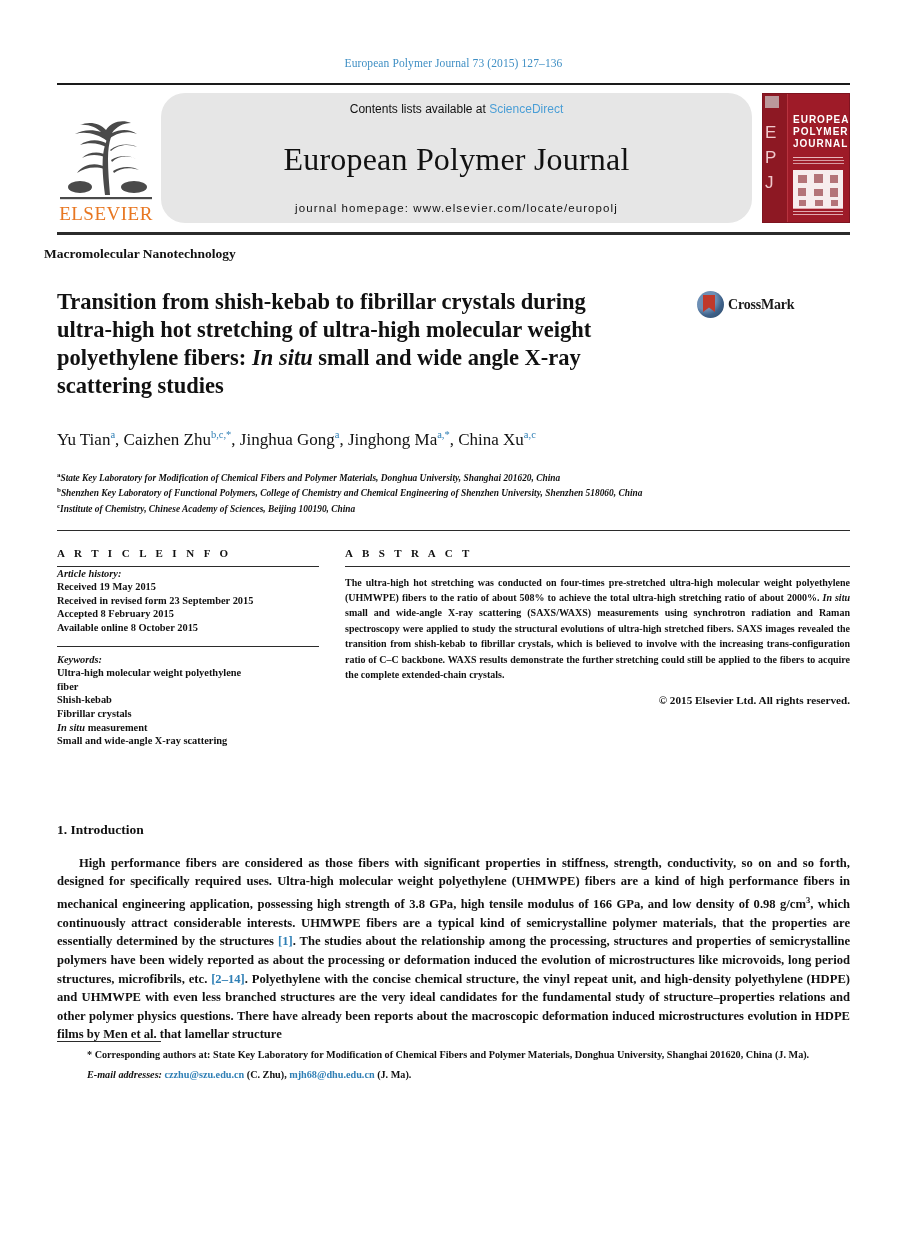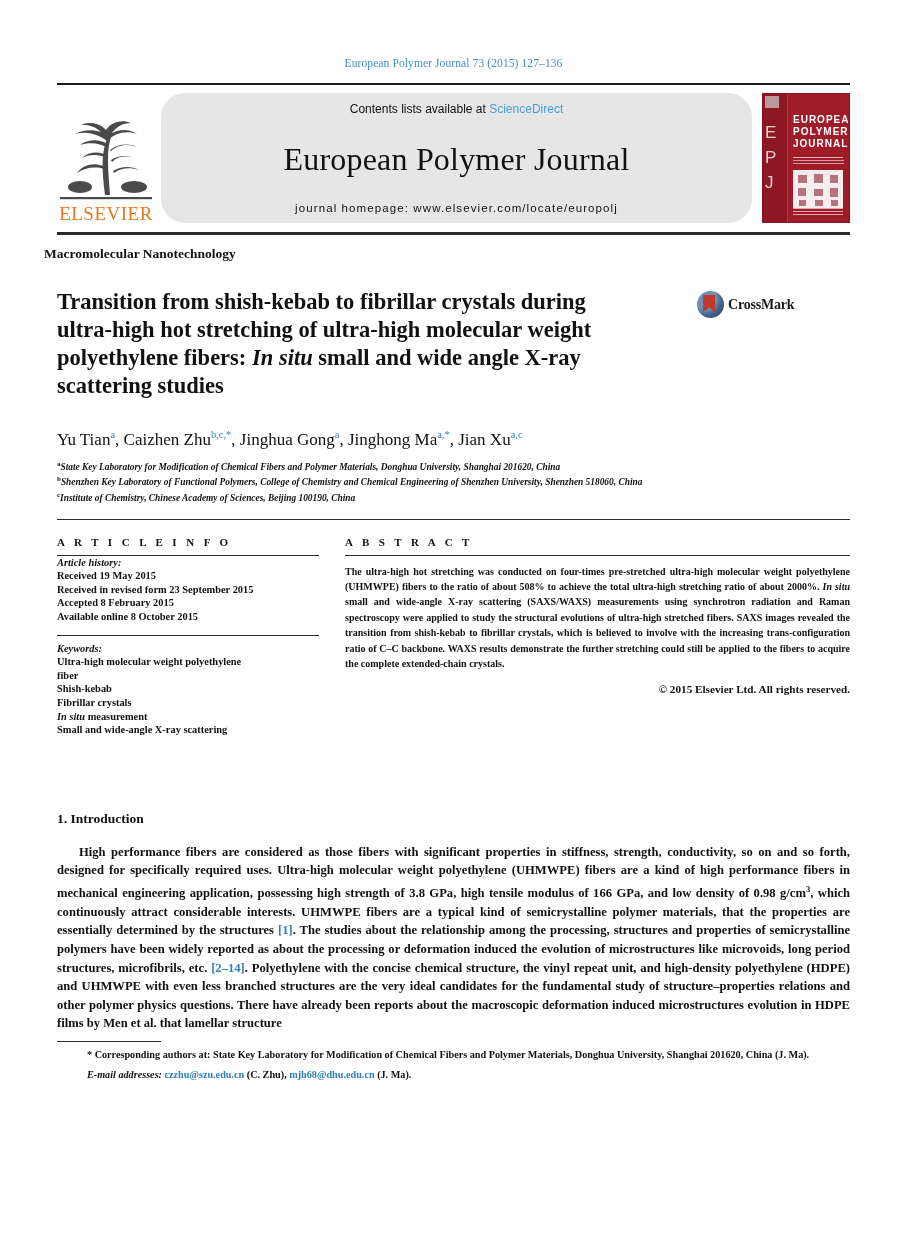--- a/index.html
+++ b/index.html
@@ -214,21 +214,21 @@
 
   
   .authors {
     margin: 14px 57px 0 57px;
     font-family: "Liberation Serif", serif;
     font-size: 17px;
     color: #111;
   }
   .authors sup { color: #2f7fb5; font-size: 10.5px; }
   .affils {
-    margin: 8px 57px 0 57px;
+    margin: 19px 57px 0 57px;
     font-family: "Liberation Serif", serif;
     font-style: italic;
     font-weight: bold;
     font-size: 9.4px;
     line-height: 12.5px;
     color: #111;
   }
   .affils sup { font-style: normal; font-size: 7px; }
 
   .rule-mid {
@@ -425,21 +425,21 @@
       <span>polyethylene fibers: </span><span class="it">In situ</span><span> small and wide angle X-ray</span><br>
       <span>scattering studies</span>
     </h1>
     <div class="crossmark">
       <div class="cm-badge"></div>
       <div class="cm-text">CrossMark</div>
     </div>
   </div>
 
   <div class="authors">
-    <span><span>Yu Tian</span><sup>a</sup></span><span>, </span><span><span>Caizhen Zhu</span><sup>b,c,*</sup></span><span>, </span><span><span>Jinghua Gong</span><sup>a</sup></span><span>, </span><span><span>Jinghong Ma</span><sup>a,*</sup></span><span>, </span><span><span>Jian Xu</span><sup>a,c</sup></span>
+    <span><span>Yu Tian</span><sup>a</sup></span><span>, </span><span><span>Caizhen Zhu</span><sup>b,c,*</sup></span><span>, </span><span><span>Jinghua Gong</span><sup>a</sup></span><span>, </span><span><span>Jinghong Ma</span><sup>a,*</sup></span><span>, </span><span><span>China Xu</span><sup>a,c</sup></span>
   </div>
 
   <div class="affils">
     <div><sup>a</sup><span>State Key Laboratory for Modification of Chemical Fibers and Polymer Materials, Donghua University, Shanghai 201620, China</span></div>
     <div><sup>b</sup><span>Shenzhen Key Laboratory of Functional Polymers, College of Chemistry and Chemical Engineering of Shenzhen University, Shenzhen 518060, China</span></div>
     <div><sup>c</sup><span>Institute of Chemistry, Chinese Academy of Sciences, Beijing 100190, China</span></div>
   </div>
 
   <div class="rule-mid"></div>
 

